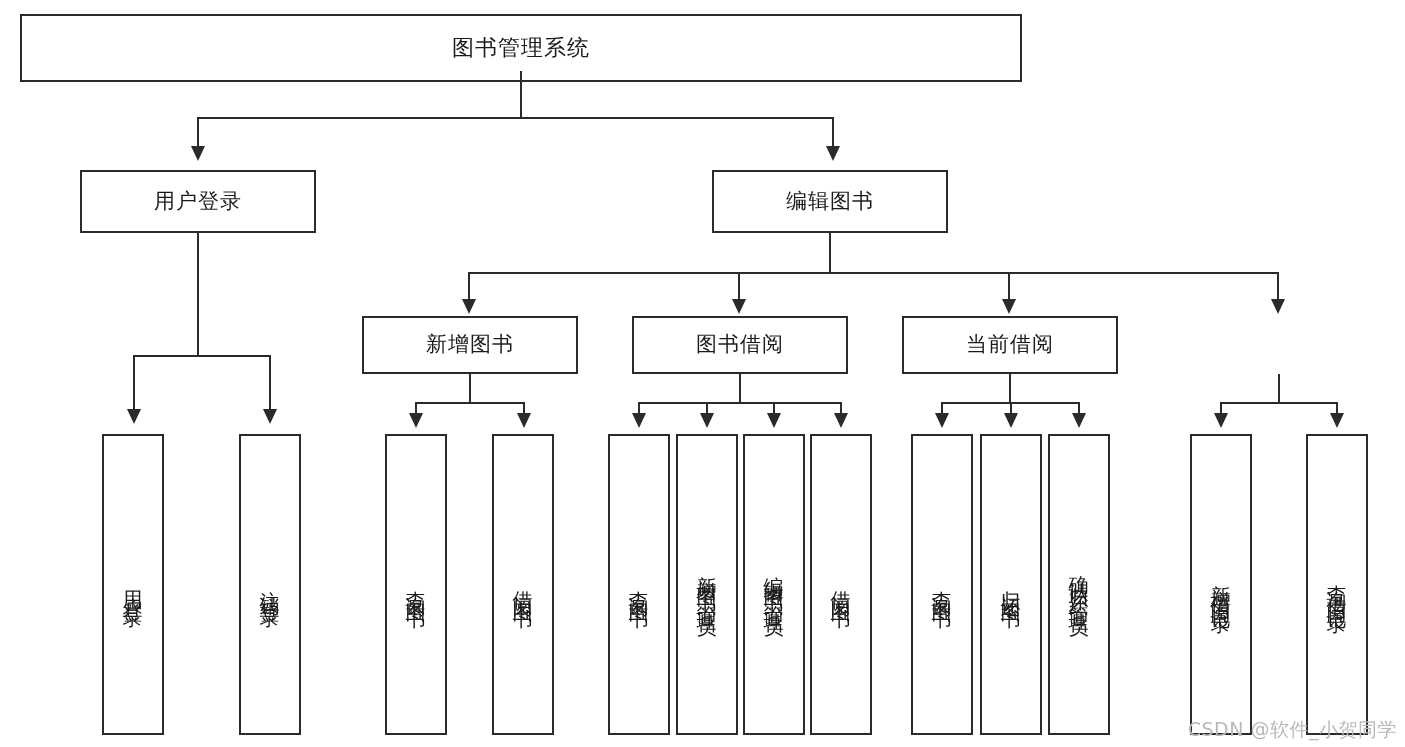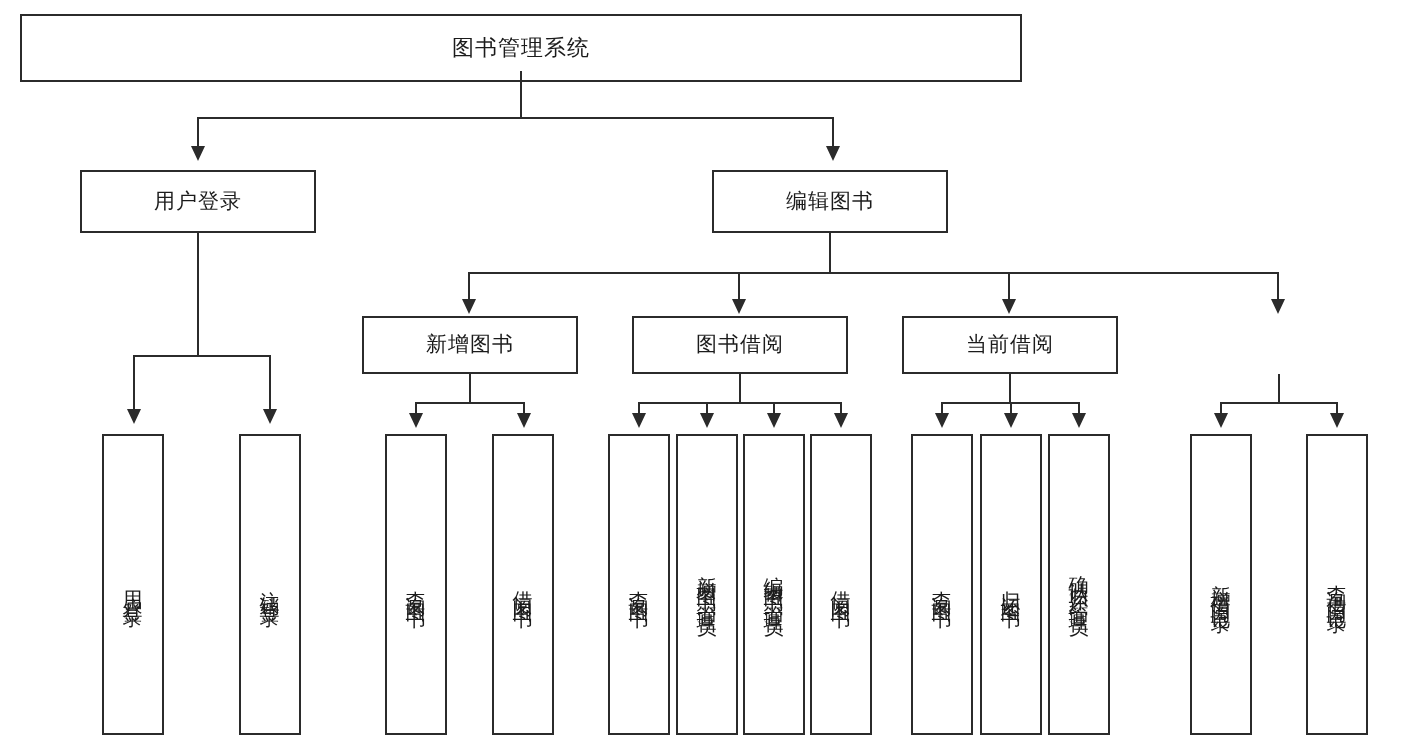--- a/index.html
+++ b/index.html
@@ -197,14 +197,15 @@
     <span class="vtext">确认归还（管理员）</span>
   </div>
 
   <div class="node vert" style="left:1190px;top:434px;width:62px;height:301px;">
     <span class="vtext">新增借阅记录</span>
   </div>
   <div class="node vert" style="left:1306px;top:434px;width:62px;height:301px;">
     <span class="vtext">查询借阅记录</span>
   </div>
 
+  <div id="watermark">CSDN @软件_小贺同学</div>
 
 </div>
 
 </body></html>

